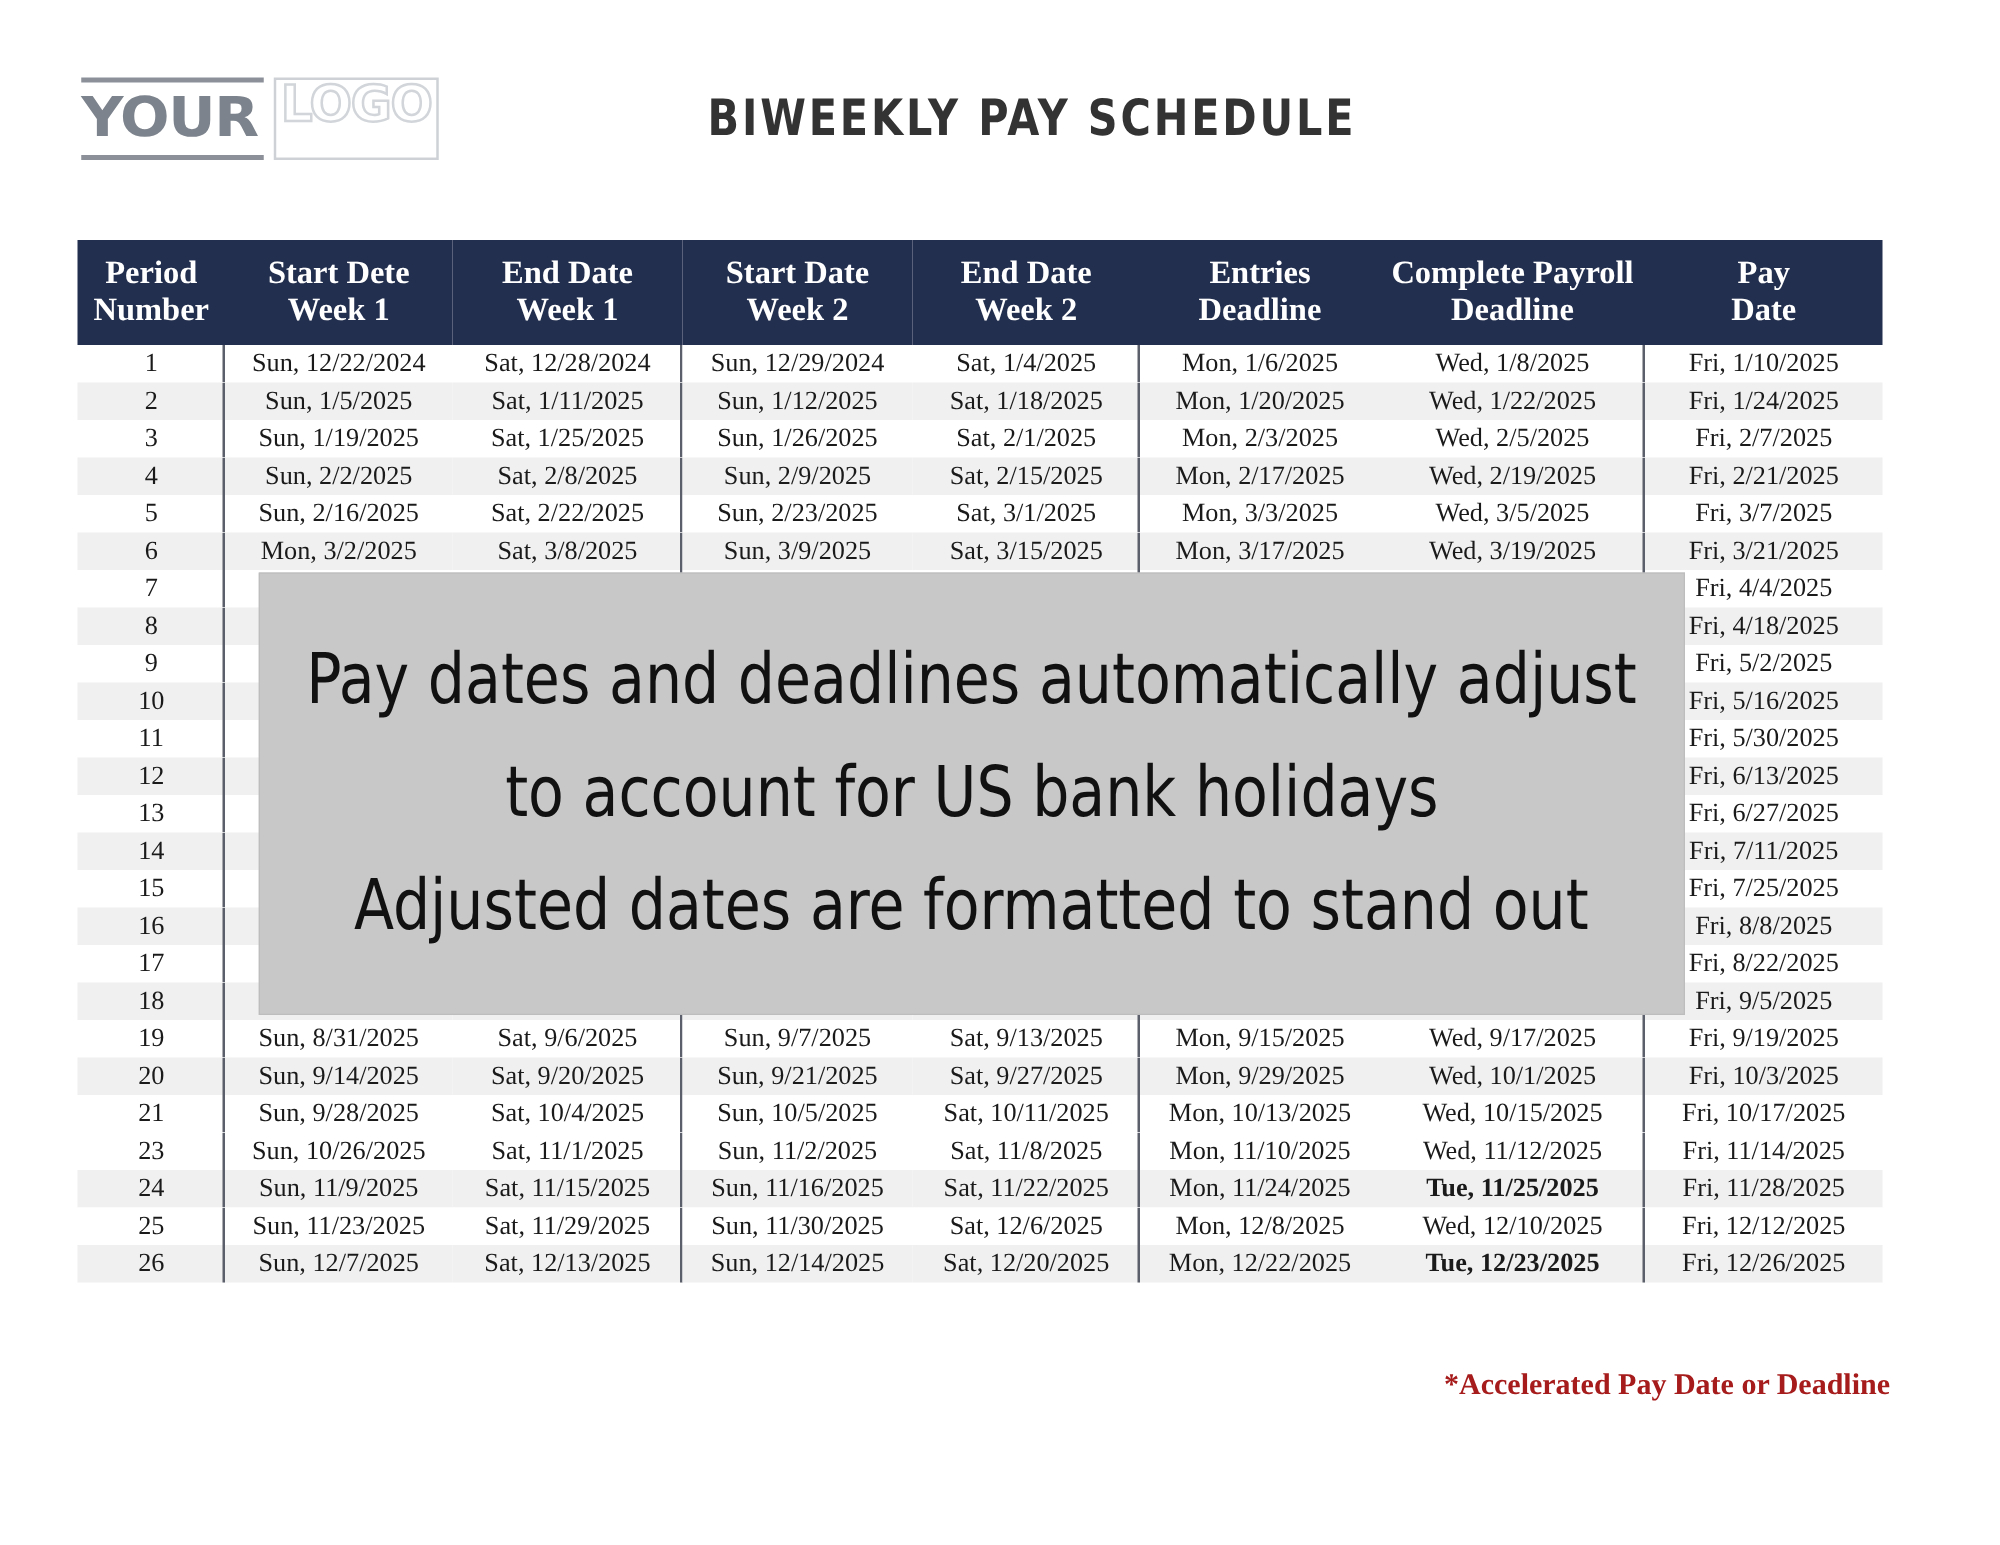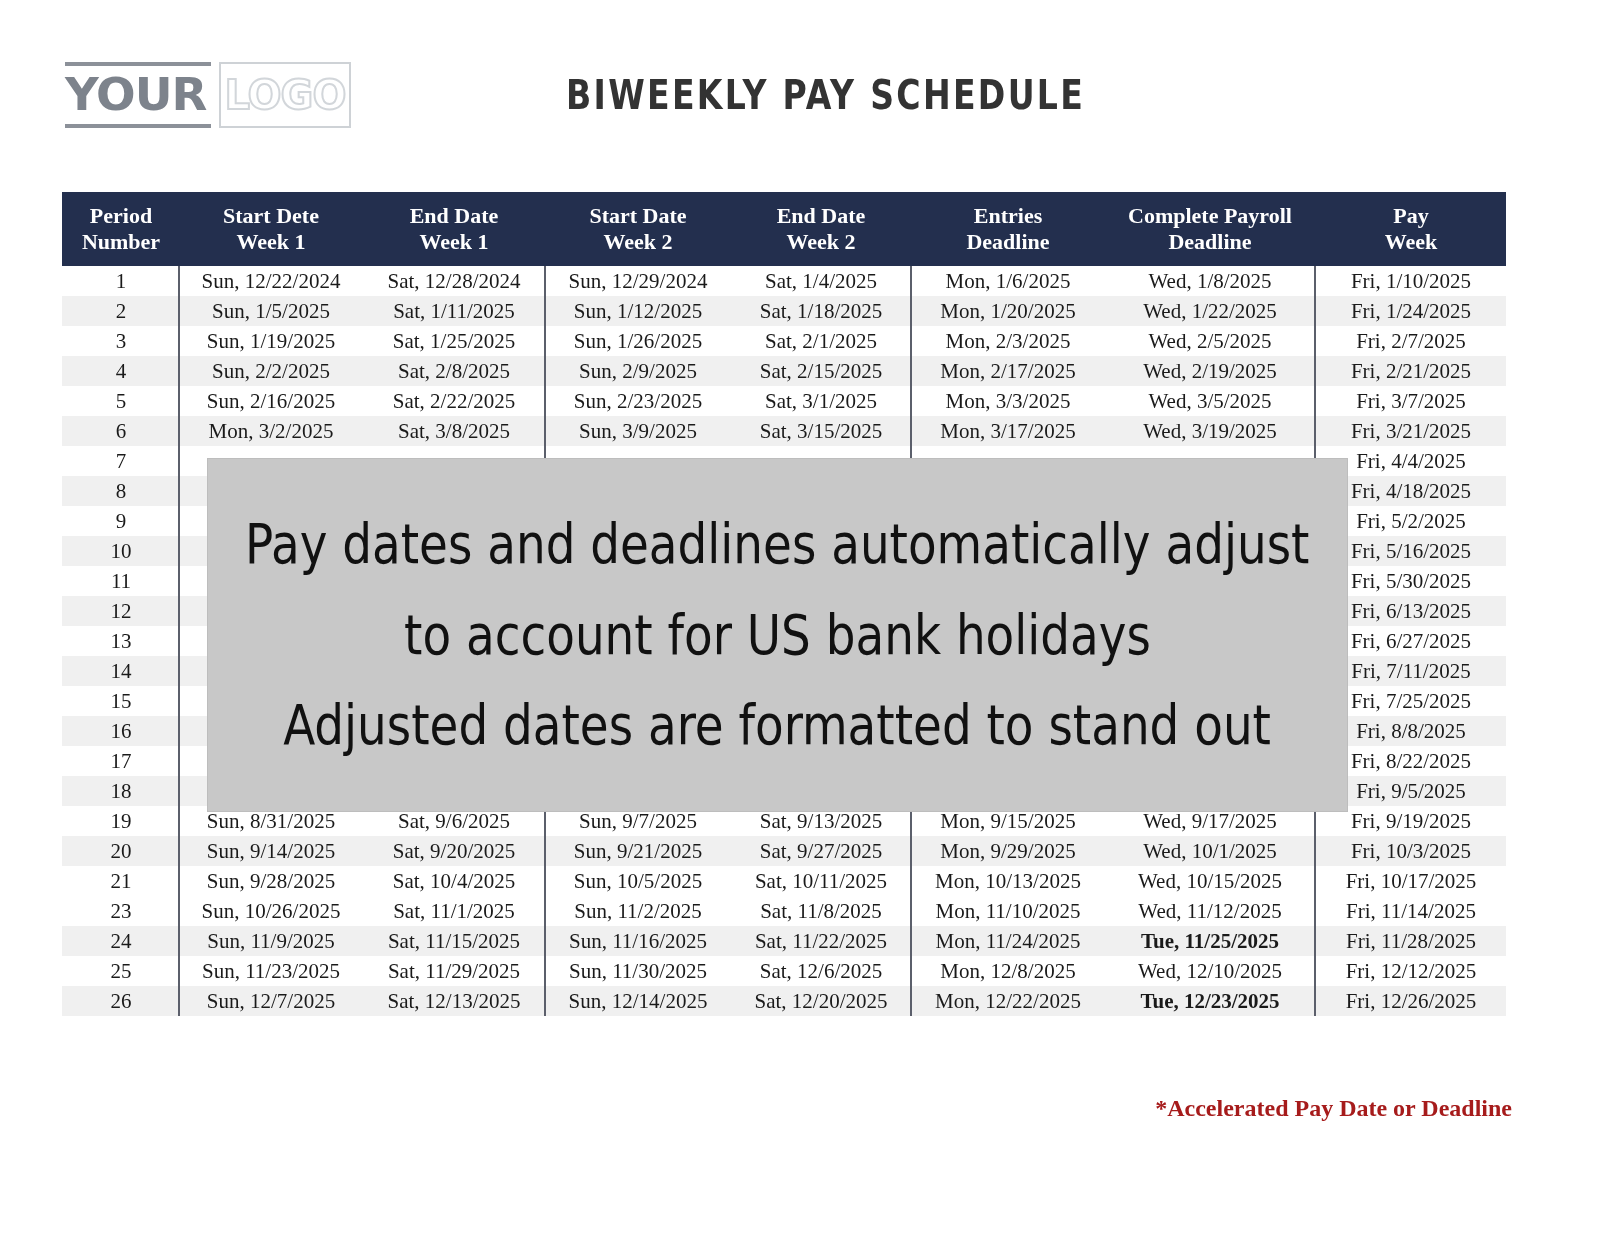--- a/index.html
+++ b/index.html
@@ -57,21 +57,20 @@
     line-height: 1;
     transform: scaleX(1.06);
     transform-origin: left center;
     margin-left: 2px;
   }
   .logo-logo {
     margin-left: 8px;
     width: 128px;
     border: 2px solid #ced2d6;
     display: flex;
-    align-items: center;
     justify-content: center;
   }
   .logo-logo-text {
     font-family: "DejaVu Sans", sans-serif;
     font-weight: bold;
     font-size: 40px;
     letter-spacing: -1px;
     line-height: 1;
     color: transparent;
     -webkit-text-stroke: 2px #d2d6da;
@@ -102,21 +101,21 @@
   table.schedule {
     border-collapse: collapse;
     width: 1444px;
     table-layout: fixed;
   }
   table.schedule thead th {
     background: #232f4e;
     color: #ffffff;
     font-family: "Liberation Serif", serif;
     font-weight: bold;
-    font-size: 22px;
+    font-size: 26px;
     line-height: 1.17;
     padding: 11px 2px 12px 2px;
     text-align: center;
     vertical-align: middle;
     border: none;
   }
   table.schedule tbody td {
     font-family: "Liberation Serif", serif;
     font-size: 21px;
     color: #1a1a1a;
@@ -245,21 +244,21 @@
           <th>
             <div>Entries</div>
             <div>Deadline</div>
           </th>
           <th class="sep-right">
             <div>Complete Payroll</div>
             <div>Deadline</div>
           </th>
           <th>
             <div>Pay</div>
-            <div>Week</div>
+            <div>Date</div>
           </th>
         </tr>
     </thead>
     <tbody id="body-rows">
         <tr class="even">
           <td class="sep-right">1</td>
           <td>Sun, 12/22/2024</td>
           <td class="sep-right">Sat, 12/28/2024</td>
           <td>Sun, 12/29/2024</td>
           <td class="sep-right">Sat, 1/4/2025</td>

